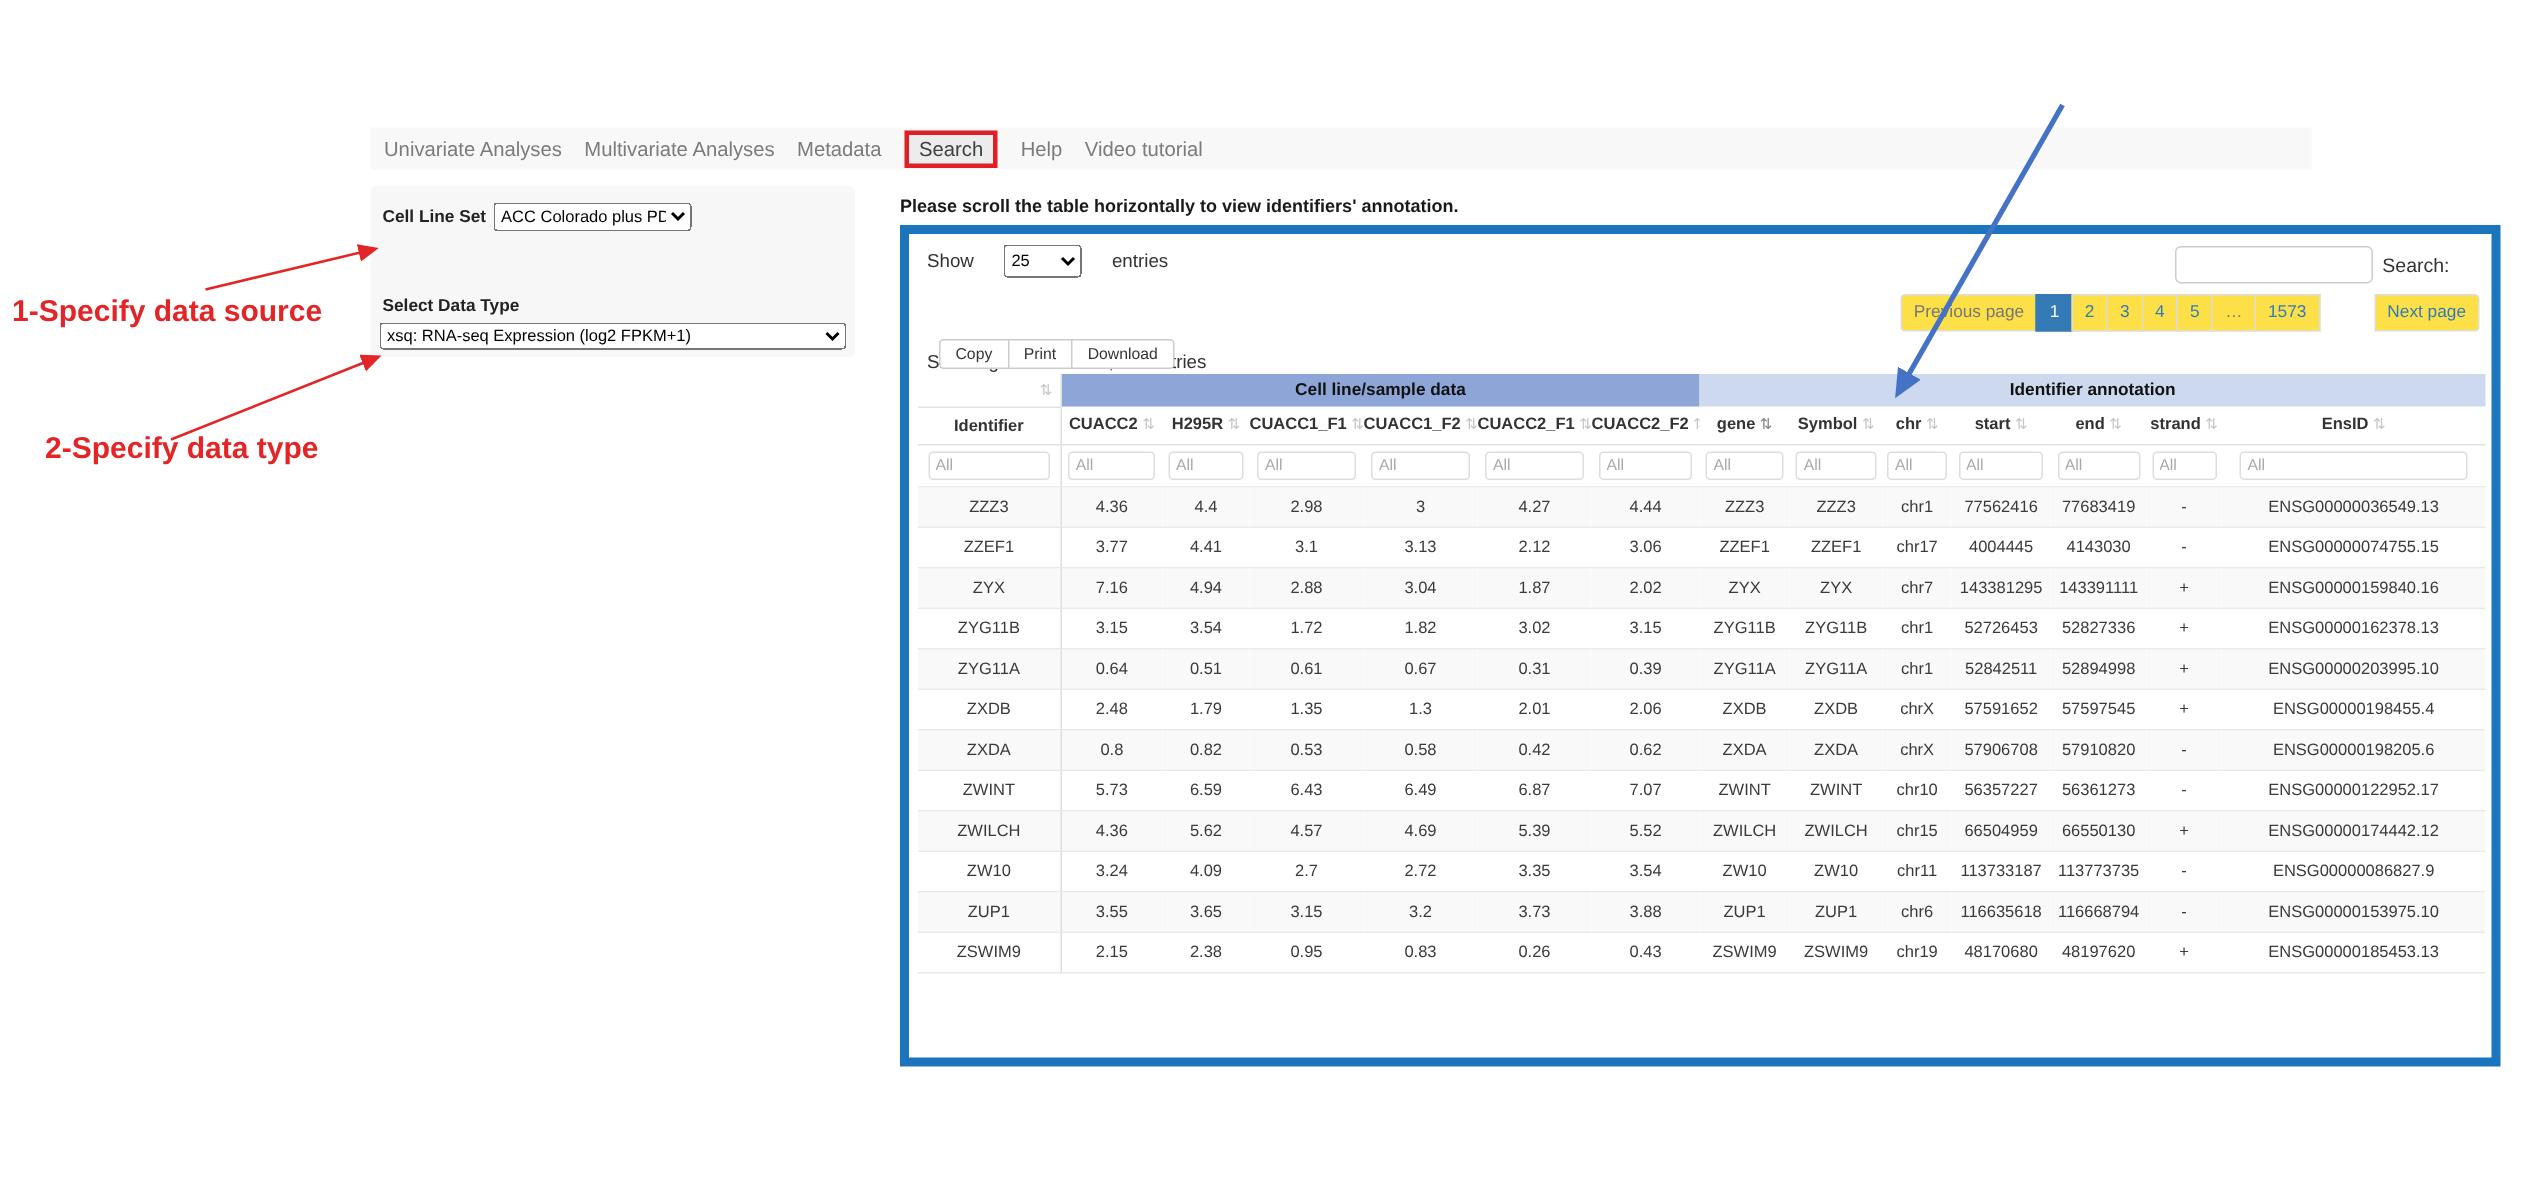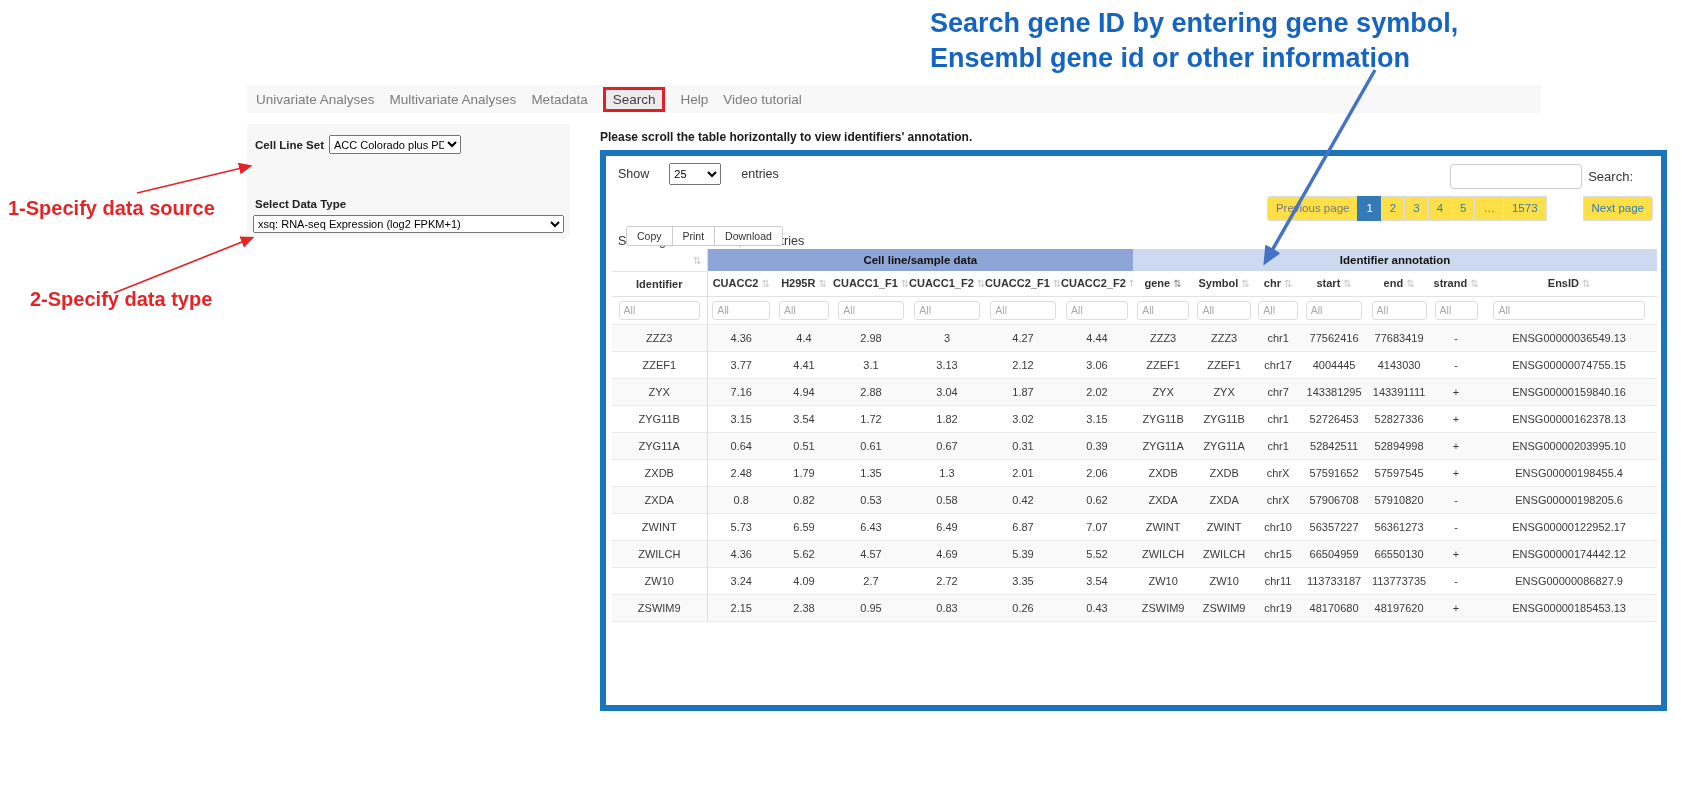--- a/index.html
+++ b/index.html
@@ -83,24 +83,20 @@
       </marker>
       <marker id="ah-blue" markerWidth="6" markerHeight="6" refX="4" refY="2.5" orient="auto">
         <path d="M0,0 L5.5,2.5 L0,5 z" fill="#4472c4"></path>
       </marker>
     </defs>
     <line class="arrow-red" x1="137" y1="193" x2="250" y2="166" marker-end="url(#ah-red)"></line>
     <line class="arrow-red" x1="114" y1="293" x2="252" y2="238" marker-end="url(#ah-red)"></line>
     <line class="arrow-blue" x1="1375" y1="70" x2="1266" y2="261" marker-end="url(#ah-blue)"></line>
   </svg>
 
-  <div class="blue-note">
-    <div>Search gene ID by entering gene symbol,</div>
-    <div>Ensembl gene id or other information</div>
-  </div>
   <div class="red-note red-note-1">1-Specify data source</div>
   <div class="red-note red-note-2">2-Specify data type</div>
 
   <div class="navbar">
       <span class="nav-item">Univariate Analyses</span>
       <span class="nav-item">Multivariate Analyses</span>
       <span class="nav-item">Metadata</span>
       <span class="nav-item nav-item-highlighted">Search</span>
       <span class="nav-item">Help</span>
       <span class="nav-item">Video tutorial</span>
@@ -361,20 +357,36 @@
             <td>3.54</td>
             <td>ZW10</td>
             <td>ZW10</td>
             <td>chr11</td>
             <td>113733187</td>
             <td>113773735</td>
             <td>-</td>
             <td>ENSG00000086827.9</td>
           </tr>
           <tr>
+            <td>ZUP1</td>
+            <td>3.55</td>
+            <td>3.65</td>
+            <td>3.15</td>
+            <td>3.2</td>
+            <td>3.73</td>
+            <td>3.88</td>
+            <td>ZUP1</td>
+            <td>ZUP1</td>
+            <td>chr6</td>
+            <td>116635618</td>
+            <td>116668794</td>
+            <td>-</td>
+            <td>ENSG00000153975.10</td>
+          </tr>
+          <tr>
             <td>ZSWIM9</td>
             <td>2.15</td>
             <td>2.38</td>
             <td>0.95</td>
             <td>0.83</td>
             <td>0.26</td>
             <td>0.43</td>
             <td>ZSWIM9</td>
             <td>ZSWIM9</td>
             <td>chr19</td>

